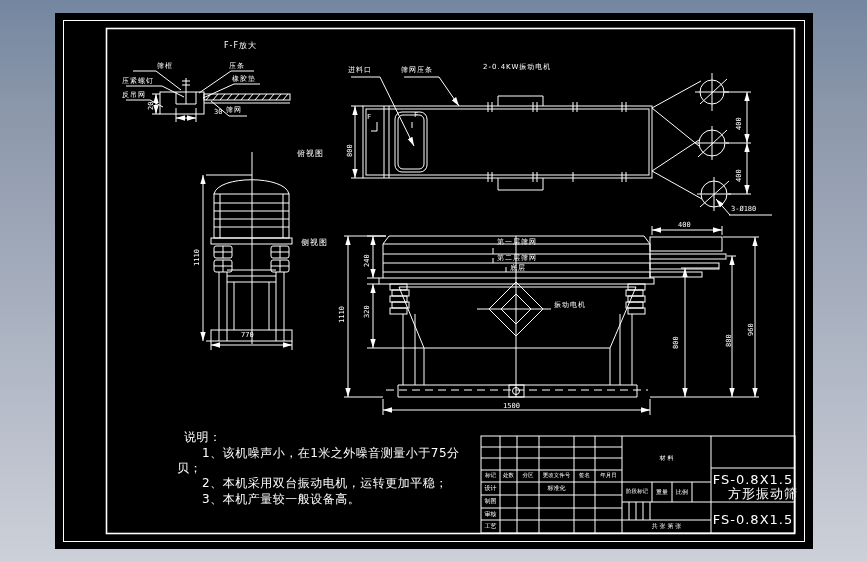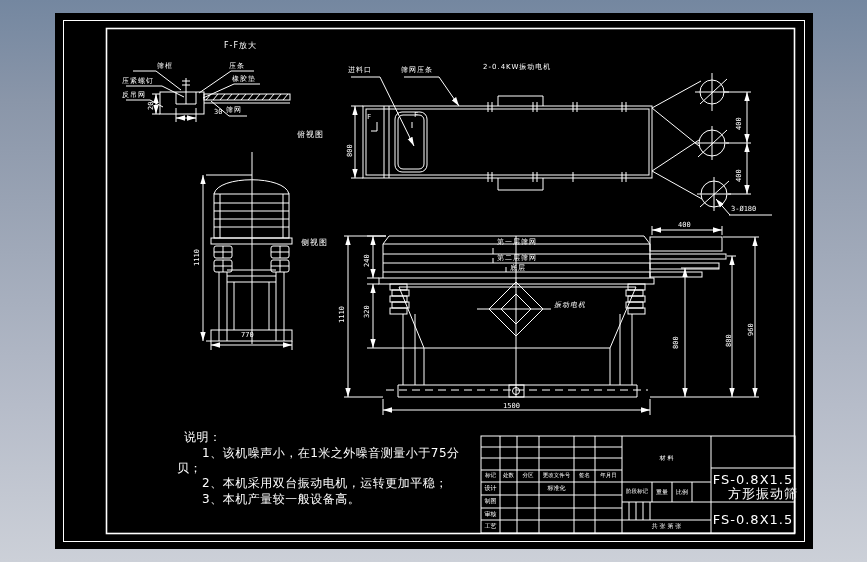--- a/index.html
+++ b/index.html
@@ -160,39 +160,39 @@
   <div class="lbl vtitle" style="left:181px;top:42px;margin-left:43px;">F-F放大</div>
   <div class="lbl" style="left:129px;top:63px;padding-left:28px;">筛框</div>
   <div class="lbl" style="left:122px;top:78px;">压紧螺钉</div>
   <div class="lbl" style="left:122px;top:92px;">反吊网</div>
   <div class="lbl" style="left:229px;top:63px;">压条</div>
   <div class="lbl" style="left:232px;top:76px;">橡胶垫</div>
   <div class="lbl" style="left:226px;top:107px;">筛网</div>
   <div class="lbl num" style="left:179px;top:109px;margin-left:35px;">30</div>
   <div class="lbl num r90" style="left:148px;top:110px;">20</div>
 
-  <div class="lbl vtitle" style="left:297px;top:131px;">俯视图</div>
+  <div class="lbl vtitle" style="left:297px;top:150px;">俯视图</div>
   <div class="lbl" style="left:348px;top:67px;">进料口</div>
   <div class="lbl" style="left:401px;top:67px;">筛网压条</div>
   <div class="lbl" style="left:483px;top:64px;">2-0.4KW振动电机</div>
   <div class="lbl num" style="left:367px;top:114px;">F</div>
   <div class="lbl num" style="left:414px;top:112px;">F</div>
   <div class="lbl num r90" style="left:347px;top:157px;">800</div>
   <div class="lbl num r90" style="left:736px;top:130px;">400</div>
   <div class="lbl num r90" style="left:736px;top:182px;">400</div>
   <div class="lbl num" style="left:731px;top:206px;text-align:right;">3-Ø180</div>
 
   <div class="lbl vtitle" style="left:301px;top:239px;">侧视图</div>
   <div class="lbl num r90" style="left:194px;top:266px;">1110</div>
   <div class="lbl num" style="left:241px;top:332px;">770</div>
 
   <div class="lbl" style="left:497px;top:239px;">第一层筛网</div>
   <div class="lbl" style="left:497px;top:255px;">第二层筛网</div>
   <div class="lbl" style="left:510px;top:265px;">底层</div>
-  <div class="lbl" style="left:554px;top:302px;font-style:italic;">振动电机</div>
+  <div class="lbl" style="left:554px;top:302px;">振动电机</div>
   <div class="lbl num r90" style="left:364px;top:267px;">240</div>
   <div class="lbl num r90" style="left:364px;top:318px;">320</div>
   <div class="lbl num r90" style="left:339px;top:323px;">1110</div>
   <div class="lbl num" style="left:503px;top:403px;">1500</div>
   <div class="lbl num" style="left:678px;top:222px;">400</div>
   <div class="lbl num r90" style="left:673px;top:349px;">800</div>
   <div class="lbl num r90" style="left:726px;top:347px;">880</div>
   <div class="lbl num r90" style="left:748px;top:336px;">960</div>
 
   <div class="lbl note" style="left:184px;top:431px;">说明：</div>

